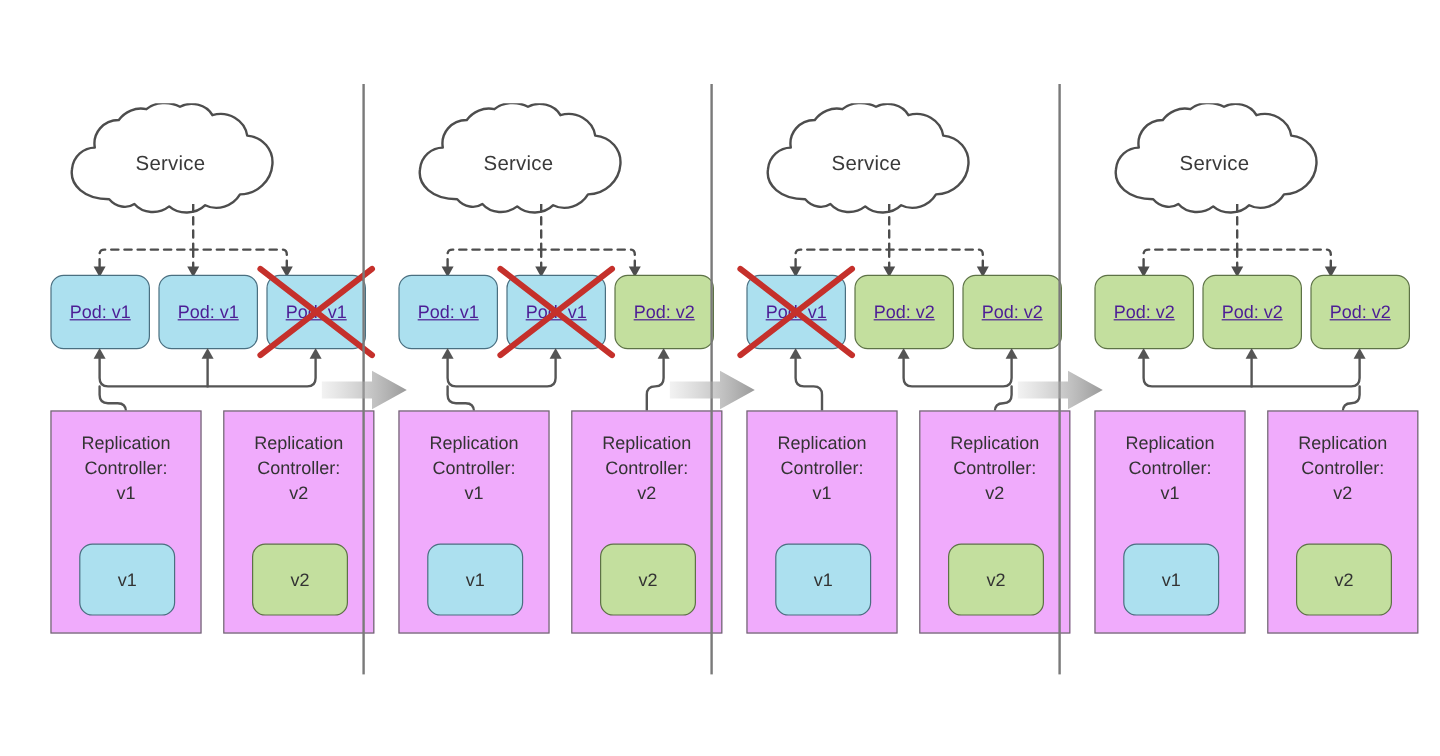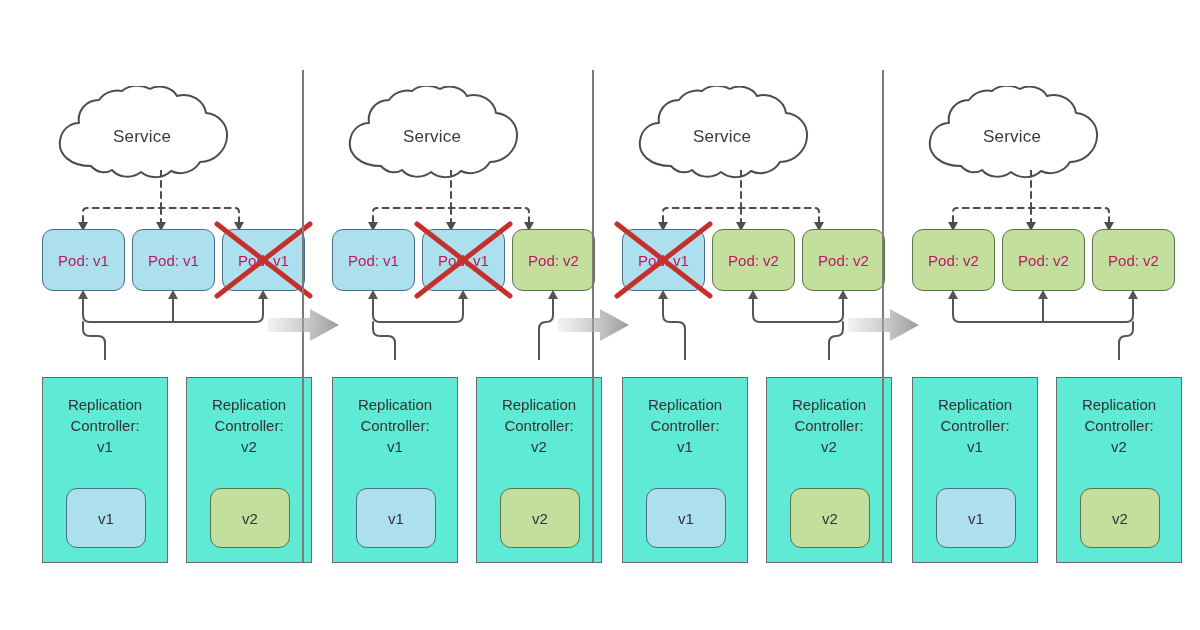--- a/index.html
+++ b/index.html
@@ -81,21 +81,22 @@
     position: absolute;
     top: 0;
     width: 83px;
     height: 62px;
     border-radius: 11px;
     box-sizing: border-box;
     display: flex;
     align-items: center;
     justify-content: center;
     font-size: 15px;
-    color: #be185d;
+    color: #4c1d95;
+    text-decoration: underline;
   }
   .pod.v1 {
     background: #ace0ef;
     border: 1.6px solid #4a6f80;
   }
   .pod.v2 {
     background: #c3df9e;
     border: 1.6px solid #5d7246;
   }
   .pod-a { left: 26px; }
@@ -115,24 +116,24 @@
   .rc-links {
     position: absolute;
     left: 0;
     top: 290px;
     width: 290px;
     height: 70px;
   }
   
   .rc {
     position: absolute;
-    top: 377px;
+    top: 342px;
     width: 126px;
     height: 186px;
-    background: #5eead4;
+    background: #f0abfc;
     border: 1.6px solid #6b6b6b;
     box-sizing: border-box;
   }
   .rc-left { left: 26px; }
   .rc-right { left: 170px; }
   .rc-title {
     margin-top: 16px;
     text-align: center;
     font-size: 15px;
     line-height: 21px;

